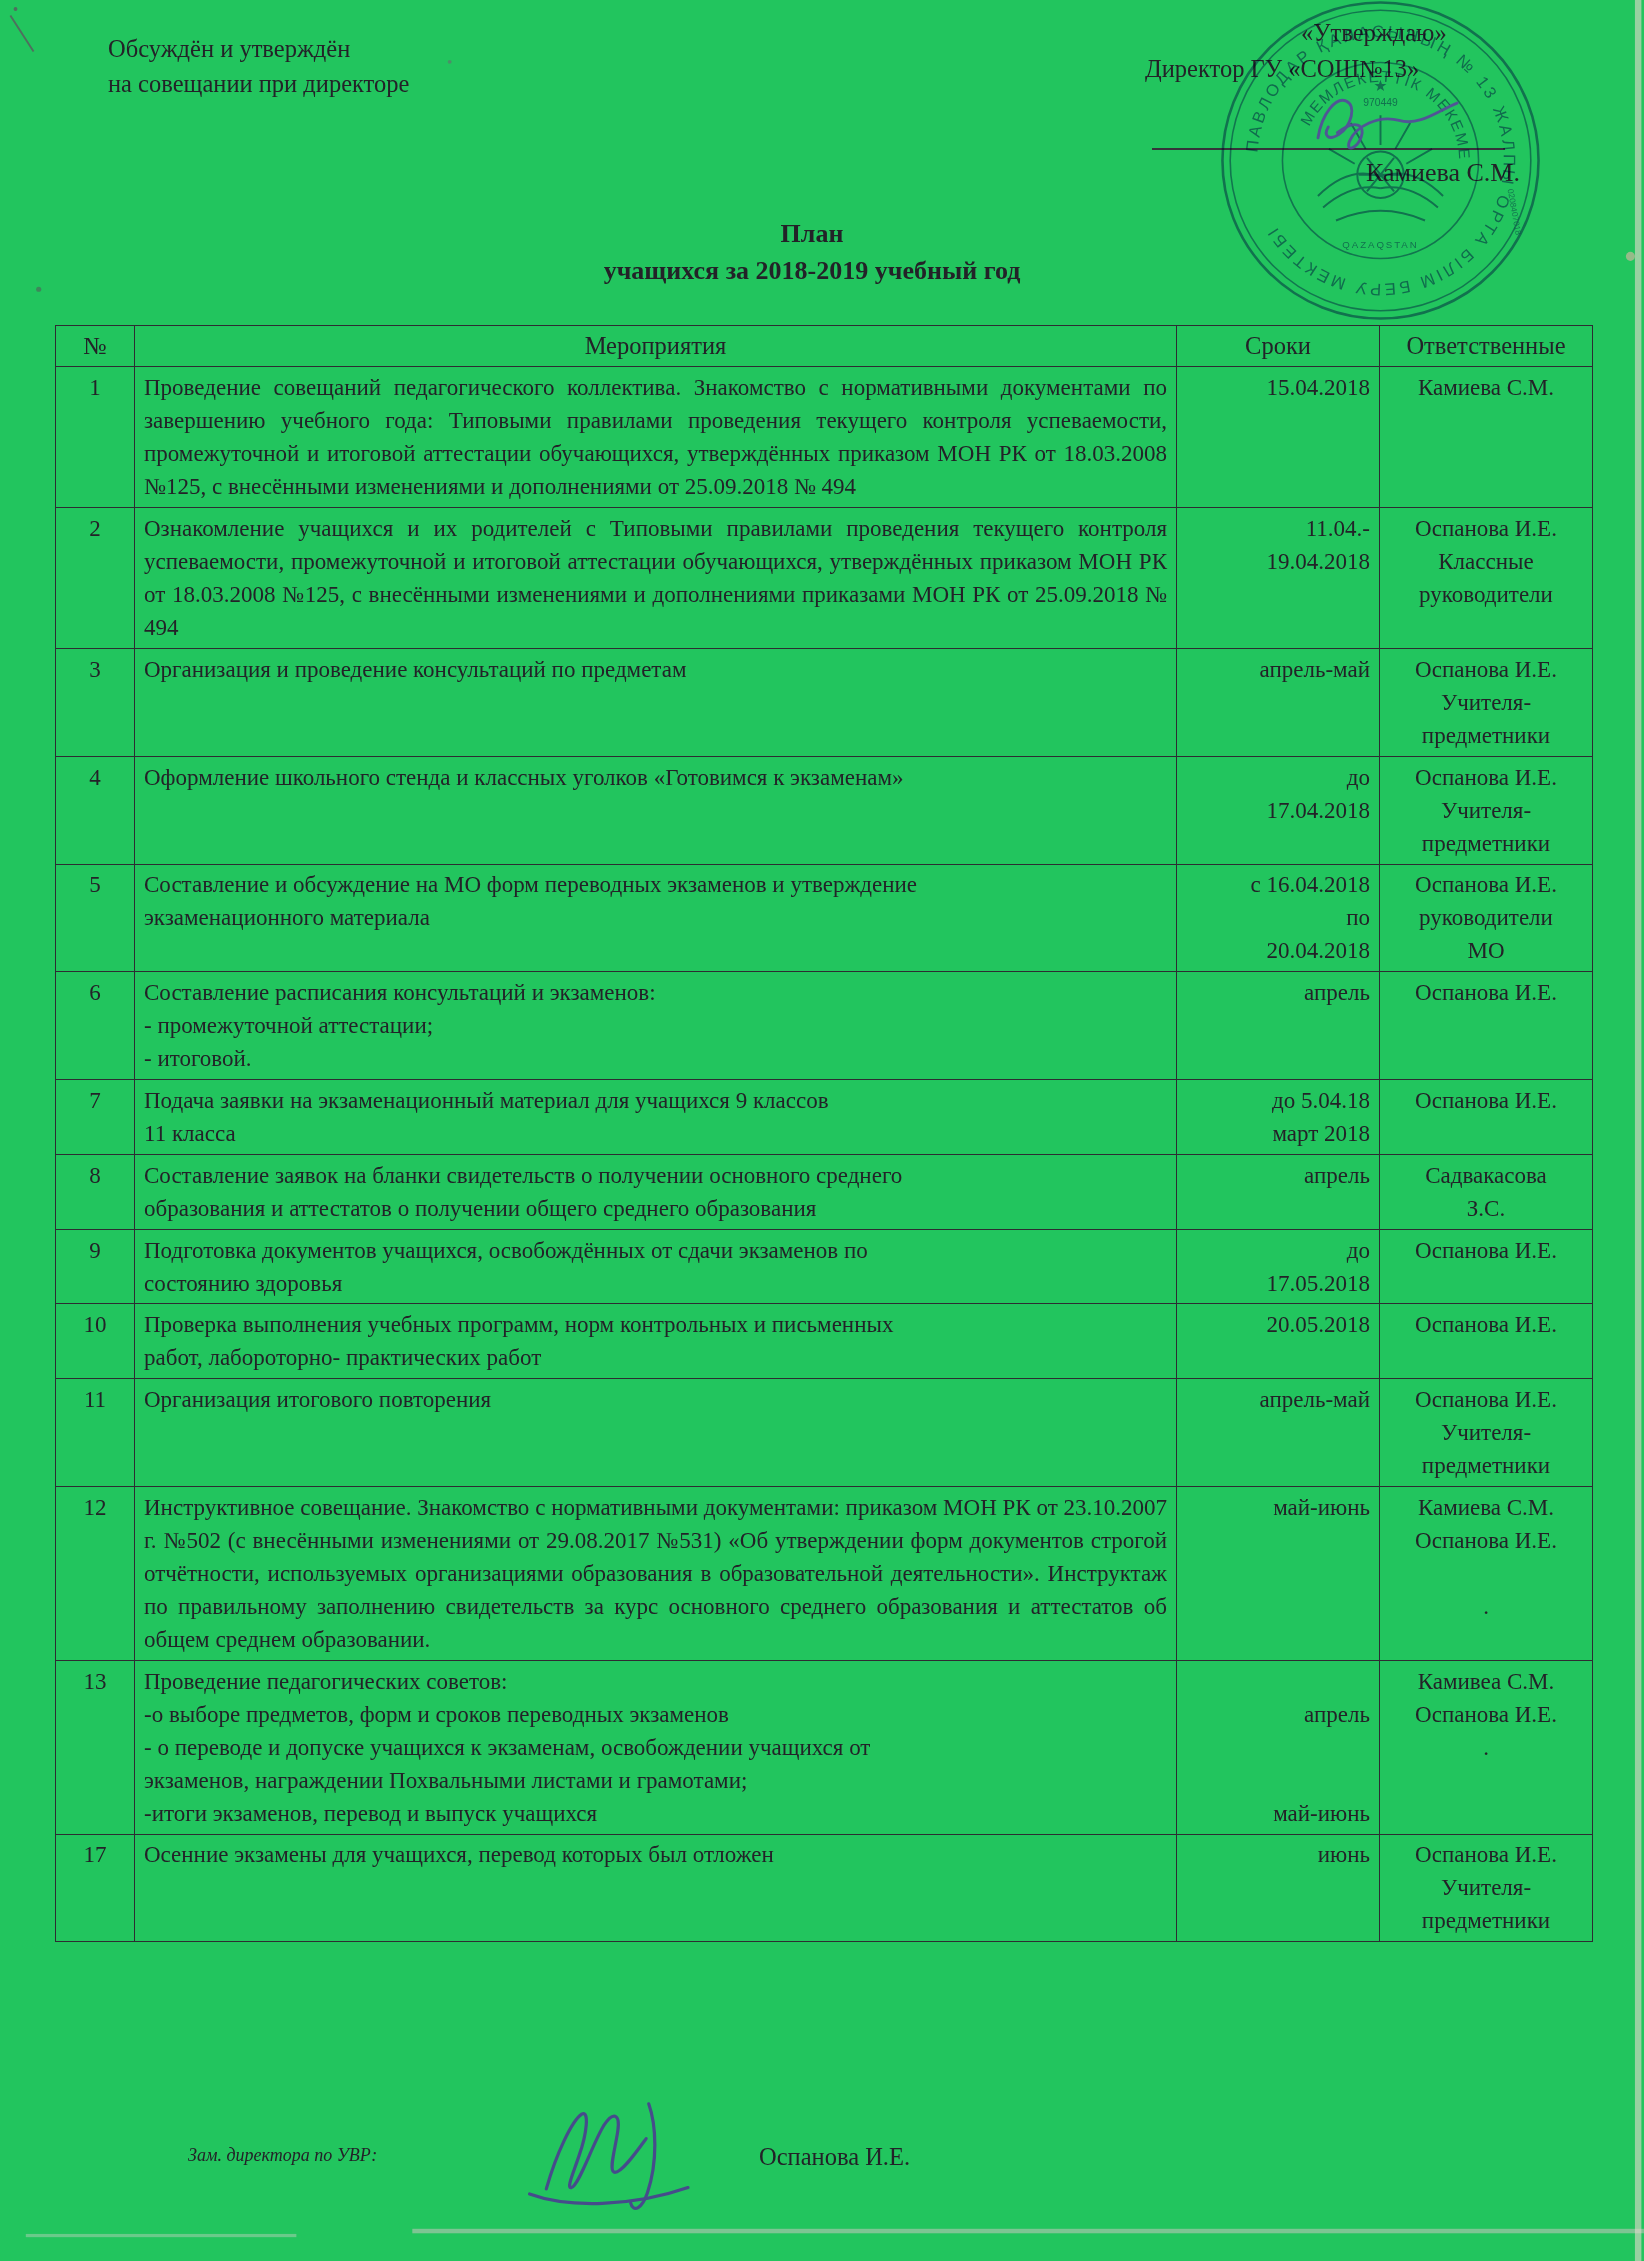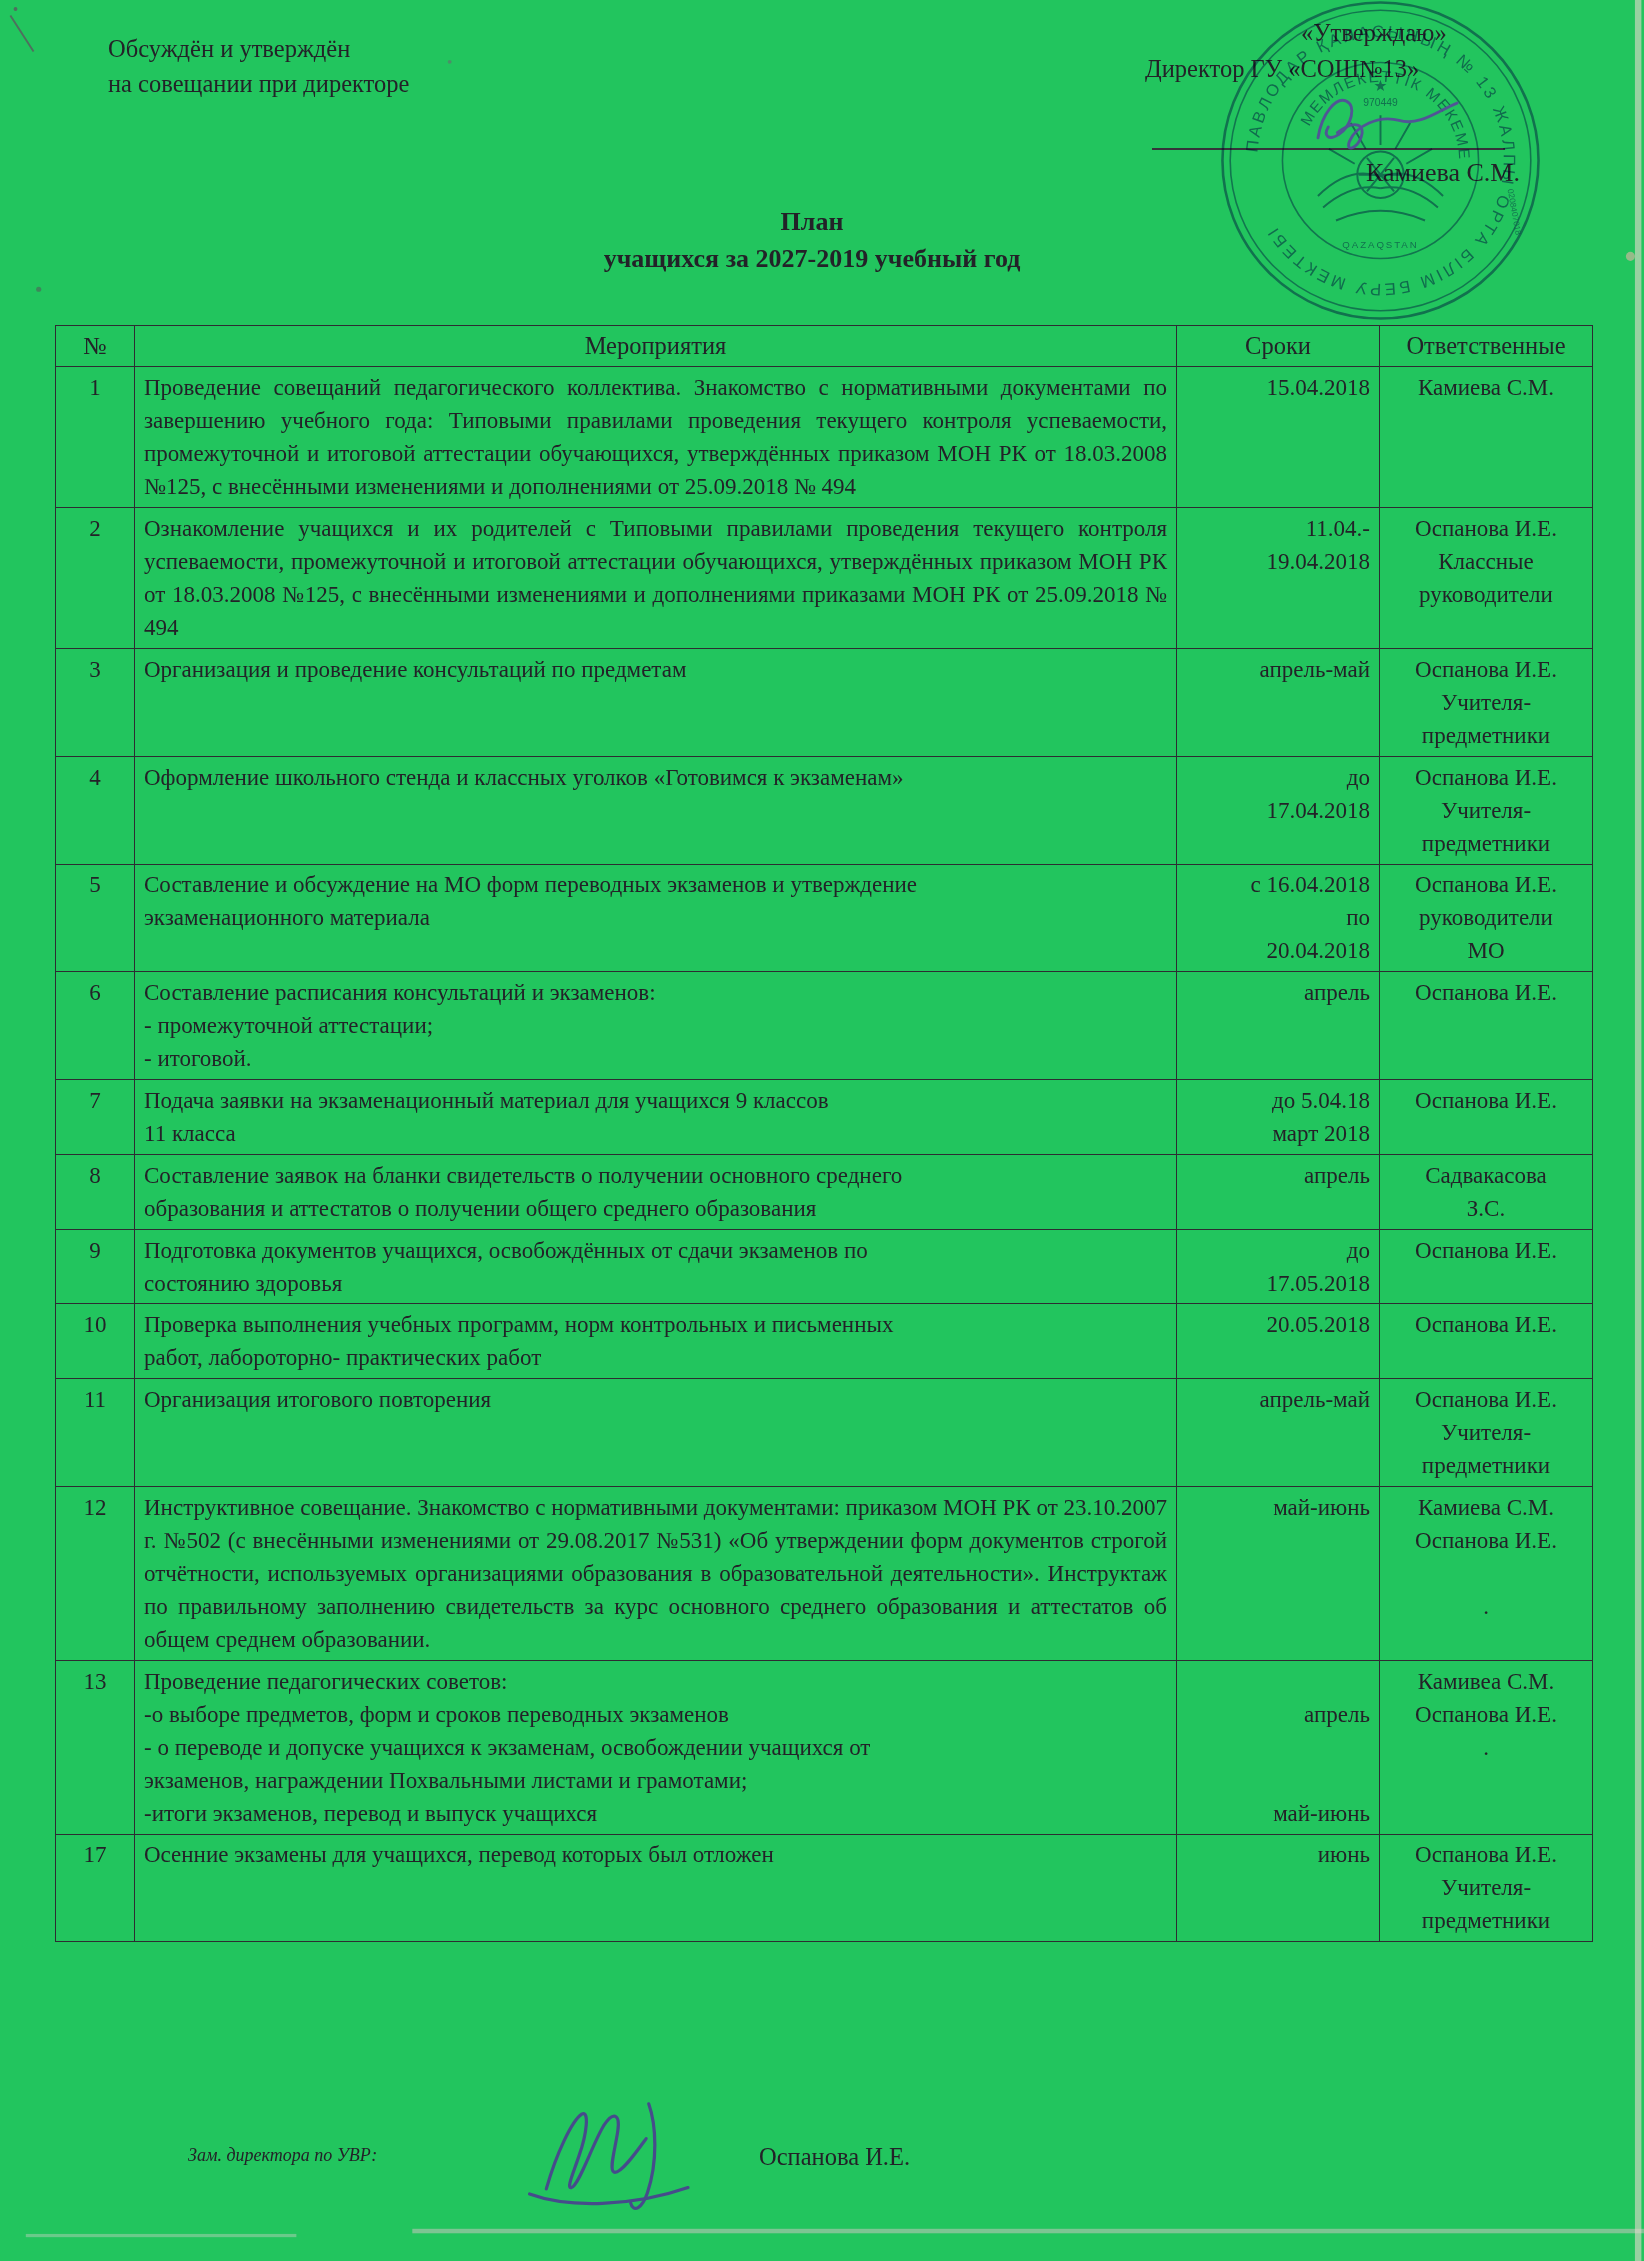--- a/index.html
+++ b/index.html
@@ -8,21 +8,21 @@
     background:#22c55e;overflow:hidden;
     font-family:"Liberation Serif",serif;color:#232228;
   }
   
   .discussed{position:absolute;left:108px;top:31px;font-size:24.5px;line-height:35px;}
   .approve-label{position:absolute;left:1301px;top:19.3px;font-size:24.5px;}
   .director-line{position:absolute;left:1145px;top:55px;font-size:24.5px;}
   .sig-underline{position:absolute;left:1152px;top:148px;width:353px;height:1.9px;background:#35343a;}
   .director-name{position:absolute;left:1366px;top:158px;font-size:26px;}
   
-  .doc-title{position:absolute;left:0;top:203px;width:1624px;text-align:center;
+  .doc-title{position:absolute;left:0;top:215px;width:1624px;text-align:center;
     font-weight:bold;font-size:26px;line-height:37px;}
   
   table.plan{position:absolute;left:55px;top:325px;width:1536px;
     border-collapse:collapse;table-layout:fixed;}
   table.plan td{border:1.3px solid #2d2c32;vertical-align:top;
     padding:3.9px 9px;font-size:23px;line-height:33px;white-space:pre-line;}
   table.plan thead td{text-align:center;font-size:24.5px;line-height:30px;padding:5.2px 2.6px;
     border-bottom:1.9px solid #2d2c32;}
   td.c-num{text-align:center;padding-left:1.3px;padding-right:1.3px;}
   td.c-date{text-align:right;line-height:32px;padding-left:3.9px;padding-right:3.9px;}
@@ -79,21 +79,21 @@
       <path d="M 255,231 V 185 M 278,237 L 301,197 M 295,260 L 335,237 M 232,237 L 209,197 M 215,260 L 175,237"></path>
       <path d="M 158,310 Q 206,262 255,280 M 352,310 Q 304,262 255,280"></path>
       <path d="M 166,328 Q 210,290 255,298 M 344,328 Q 300,290 255,298"></path>
       <path d="M 186,348 Q 255,318 324,348"></path>
       <text x="255" y="390" font-size="15" letter-spacing="3" text-anchor="middle" fill="#4a6ec2" stroke="none">QAZAQSTAN</text>
     </g>
   </svg>
 
   <div class="doc-title">
     <div>План</div>
-    <div>учащихся за 2027-2019 учебный год</div>
+    <div>учащихся за 2018-2019 учебный год</div>
   </div>
 
   <table class="plan">
     <colgroup>
         <col style="width:79px">
         <col style="width:1042px">
         <col style="width:203px">
         <col style="width:213px">
       </colgroup>
     <thead>

